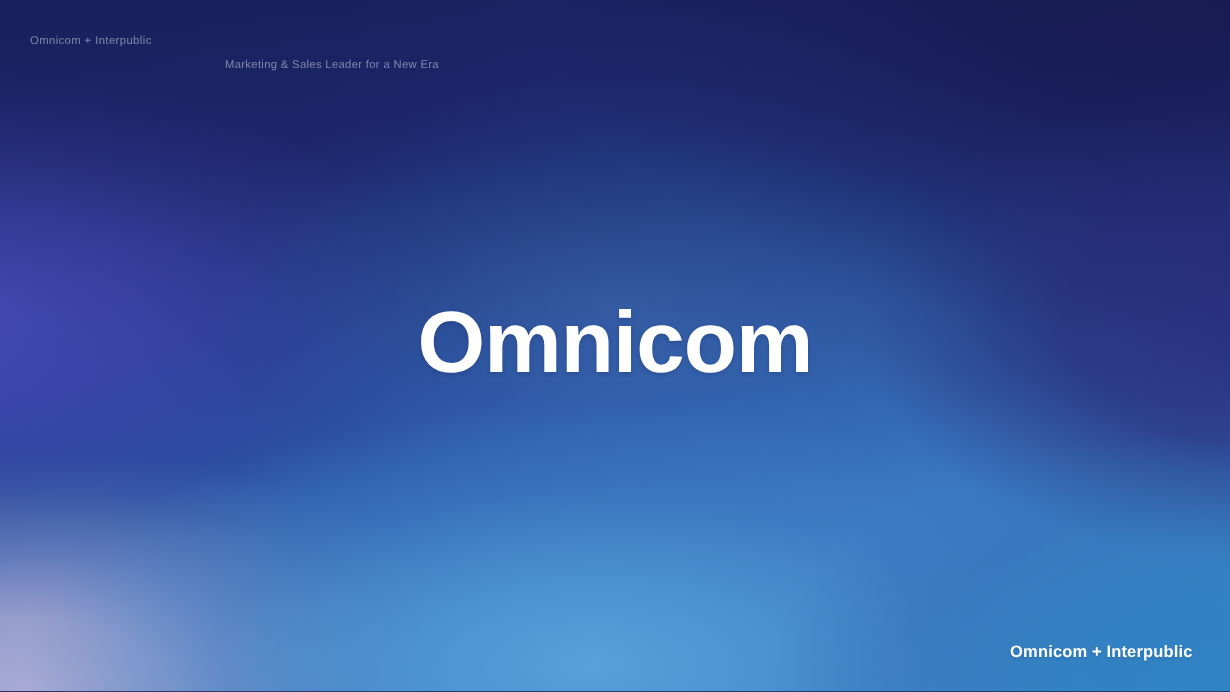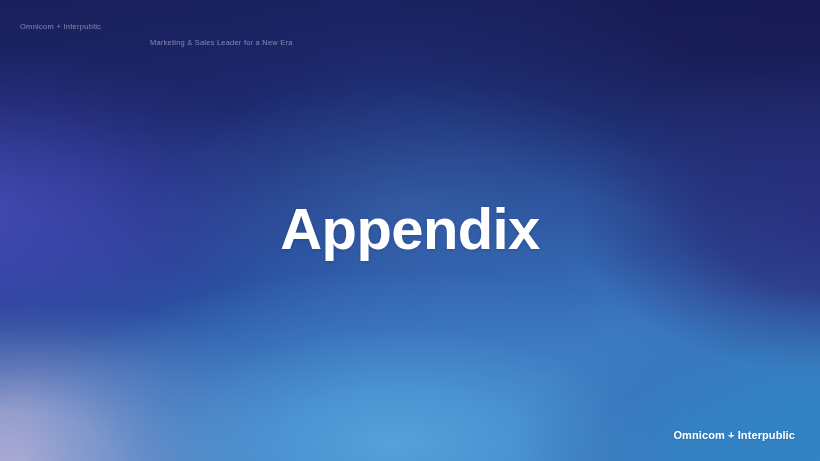--- a/index.html
+++ b/index.html
@@ -191,18 +191,18 @@
   <div class="mesh mesh-br"></div>
   <div class="mesh mesh-center"></div>
   <div class="mesh mesh-topshade"></div>
 
   <div class="header">
     <span class="header-brand">Omnicom + Interpublic</span>
     <span class="header-subject">Marketing &amp; Sales Leader for a New Era</span>
   </div>
 
   <div class="title-wrap">
-    <h1 class="slide-title">Appendix</h1>
+    <h1 class="slide-title">Omnicom</h1>
   </div>
 
   <div class="footer-logo">Omnicom + Interpublic</div>
 
 </div>
 
 </body></html>

